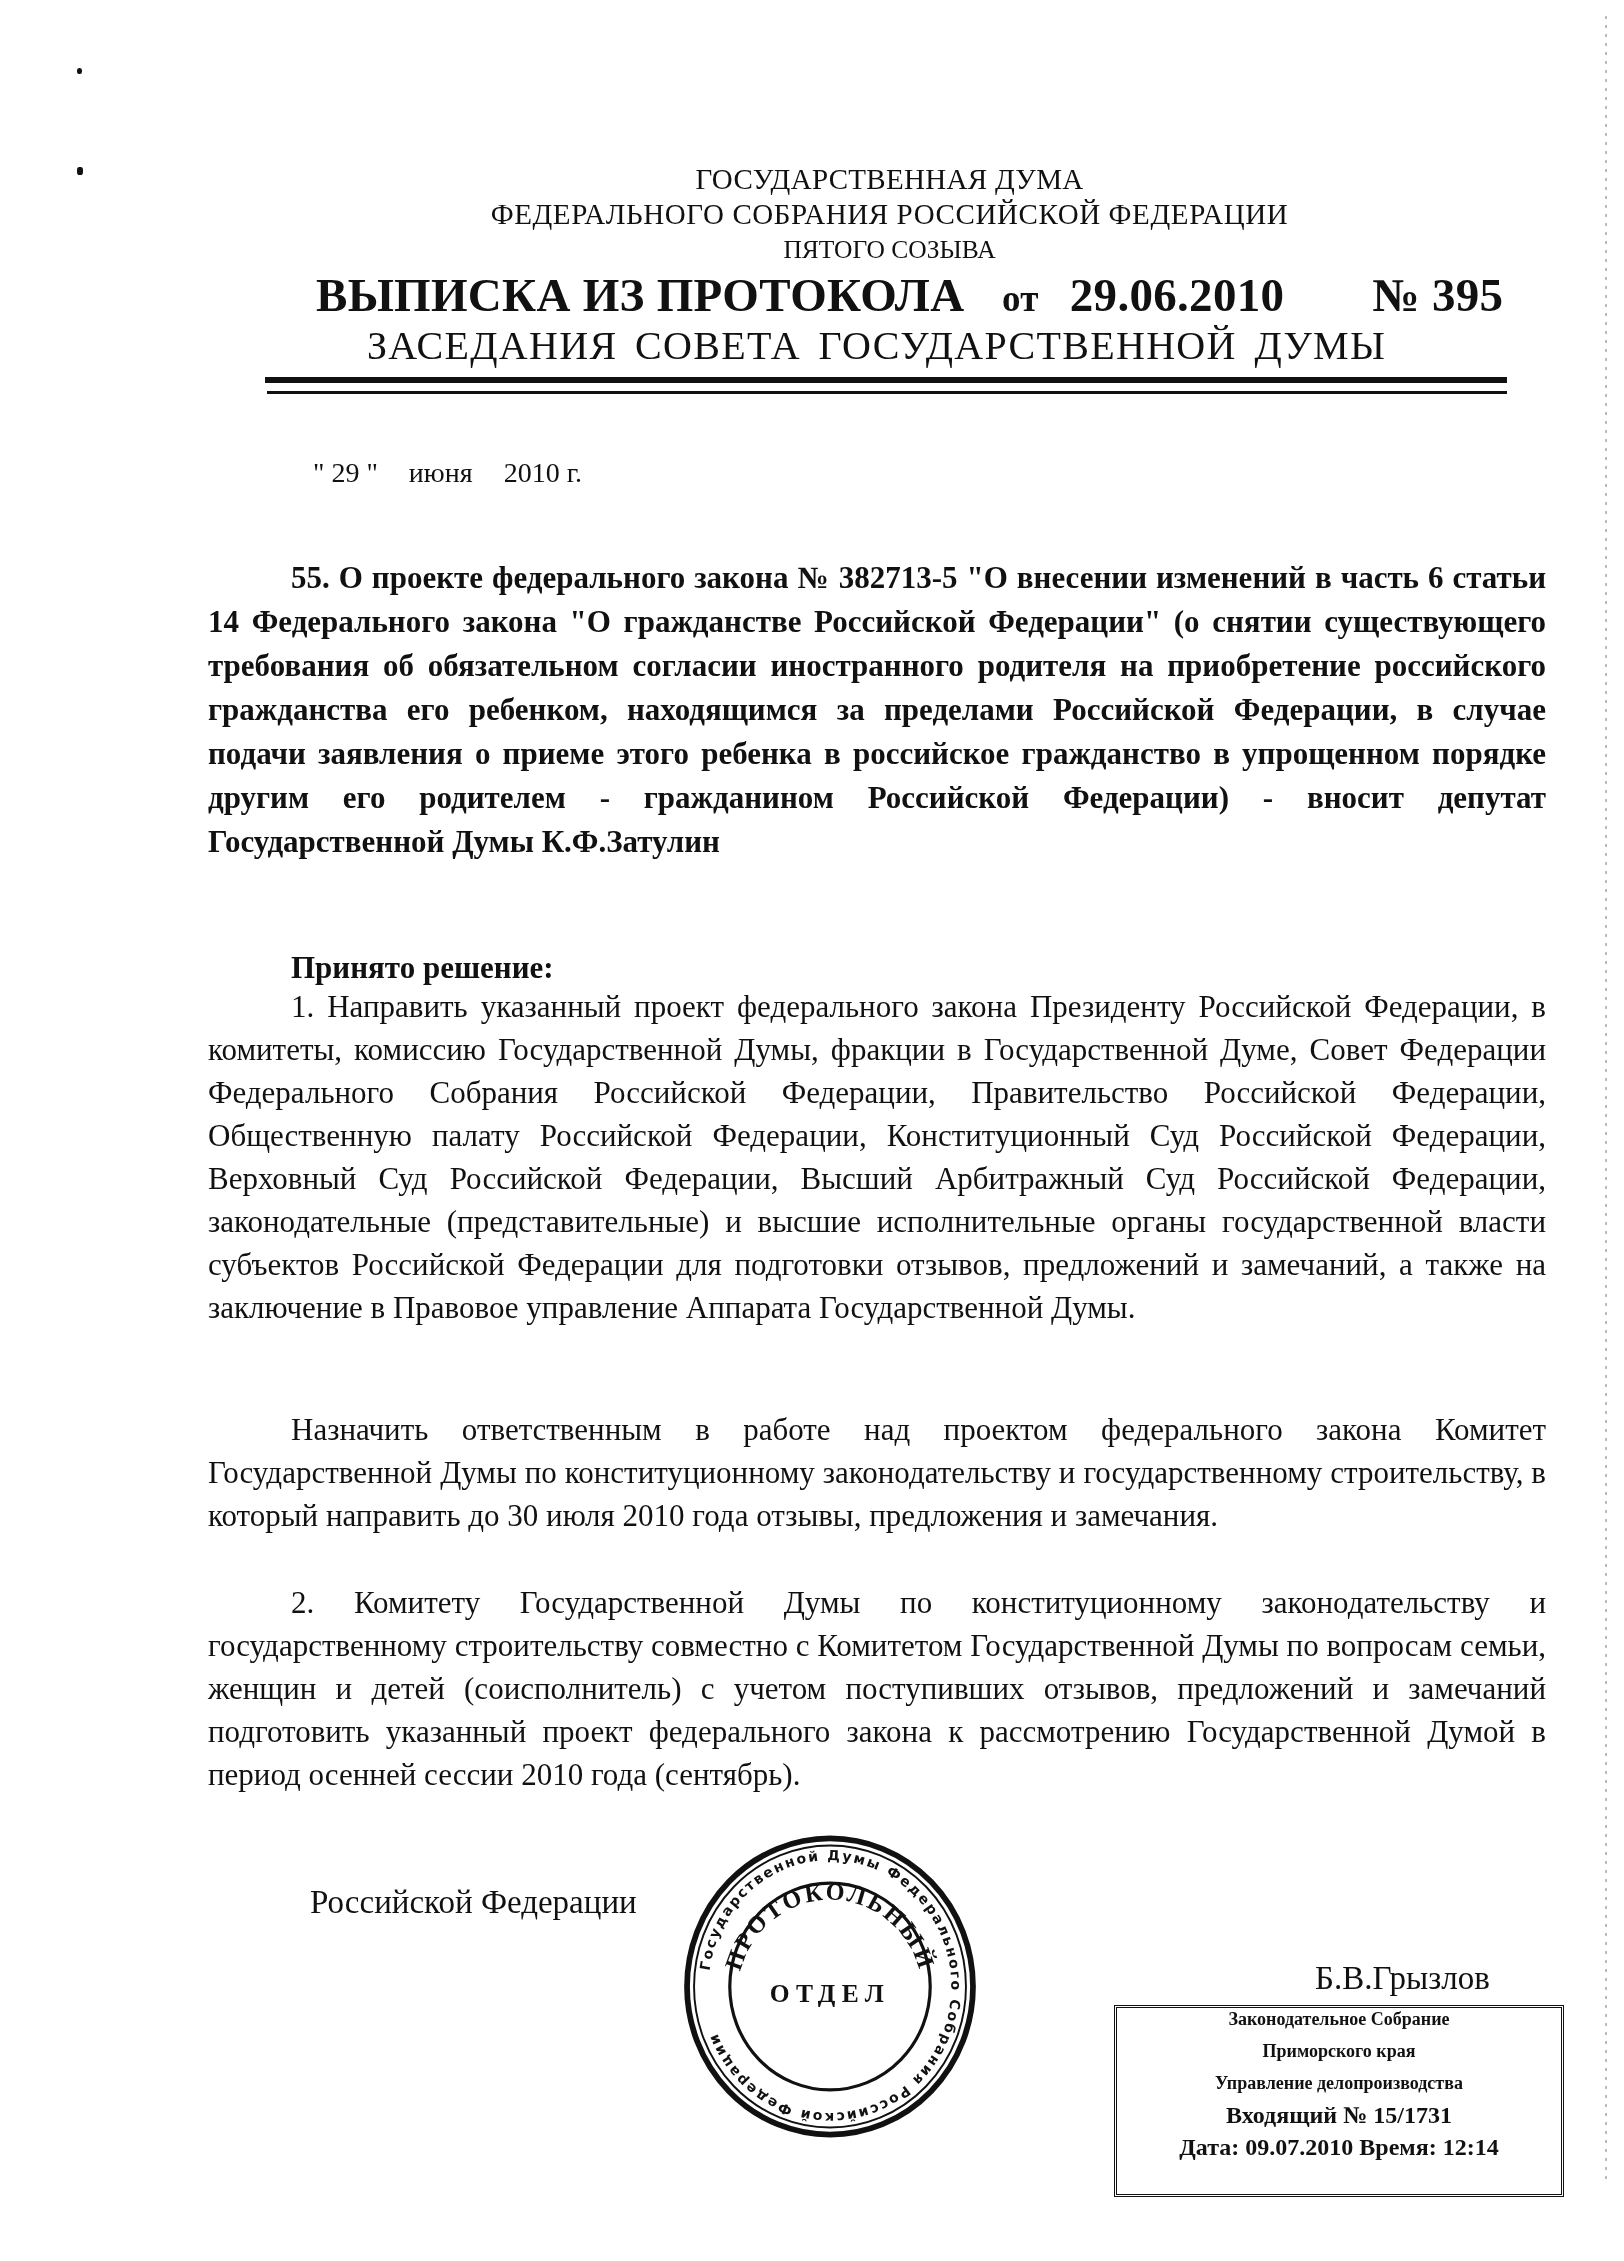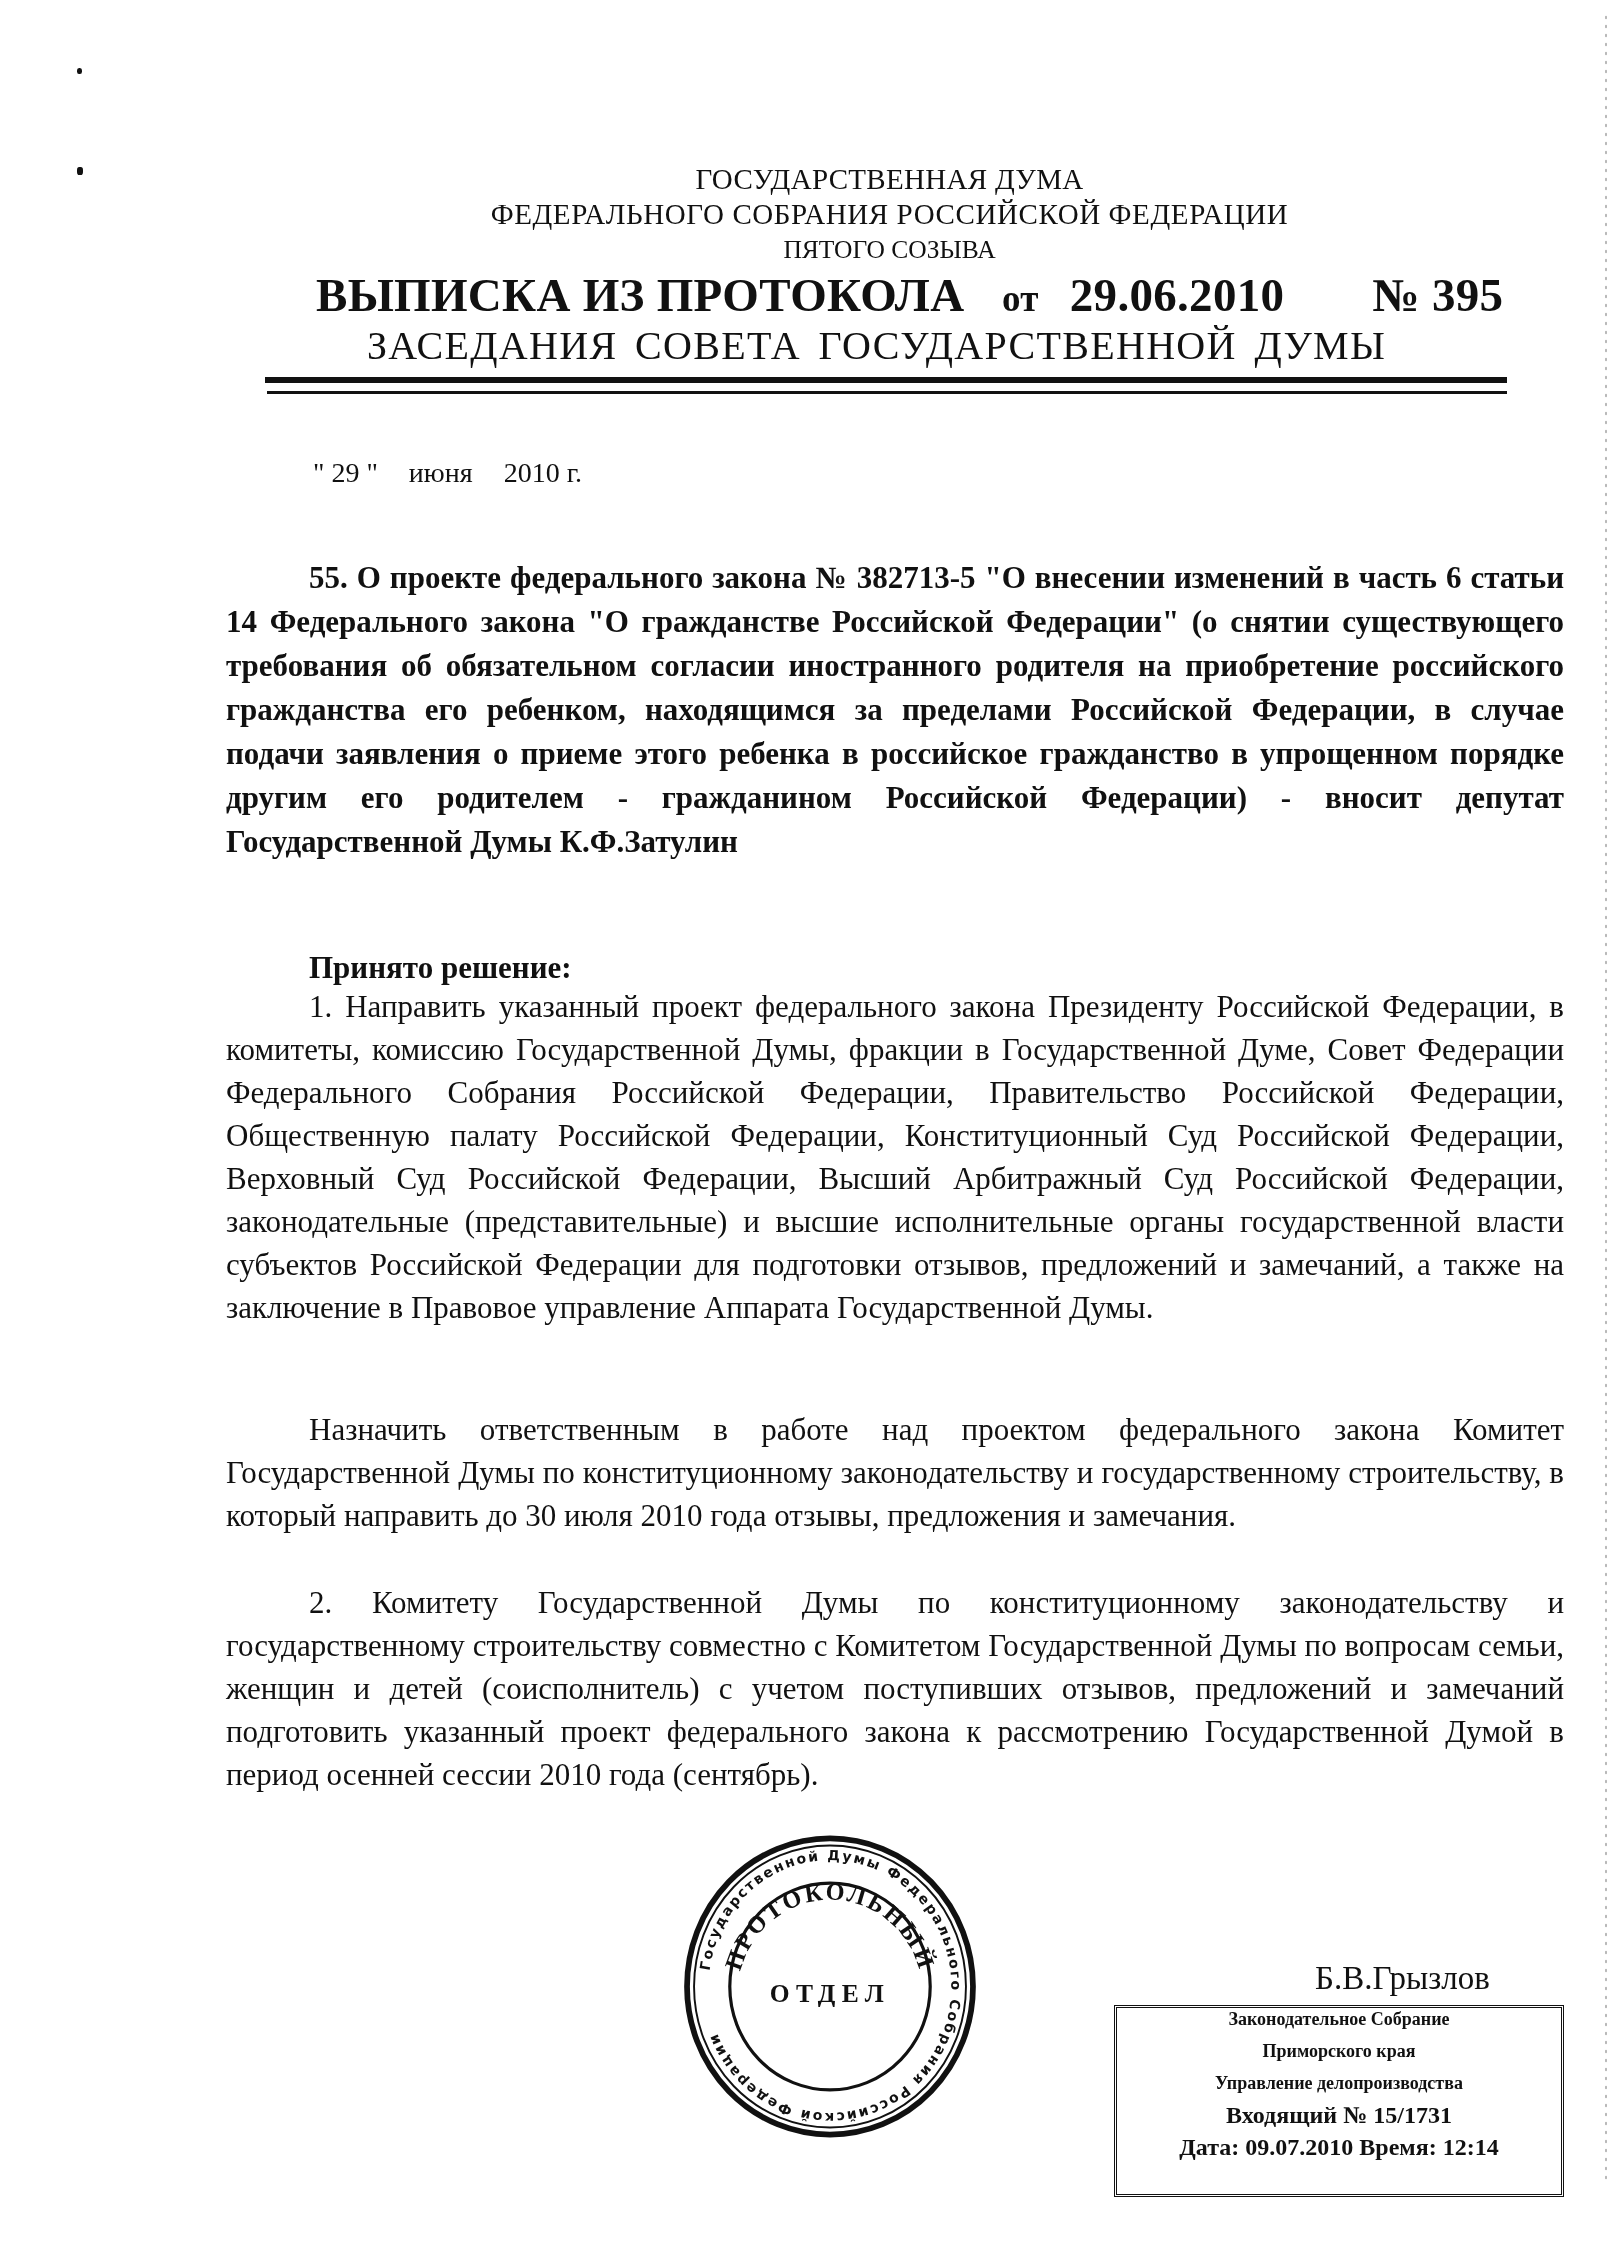--- a/index.html
+++ b/index.html
@@ -28,21 +28,21 @@
       font-size: 40px; letter-spacing: 1.3px; word-spacing: 6.4px;
     }
     .rule-thick { position: absolute; left: 265px; top: 377px; width: 1242px; height: 5.7px; background: #111; }
     .rule-thin  { position: absolute; left: 267px; top: 391px; width: 1240px; height: 3.2px; background: #111; }
     .date-line {
       position: absolute; top: 425px; left: 299px; font-size: 28px; white-space: pre;
     }
     .date-line span { margin-right: 31px; }
     .body-block {
       position: absolute; left: 208px; width: 1338px;
-      font-size: 31px; line-height: 43px; text-align: justify; margin-left: 18px;
+      font-size: 31px; line-height: 43px; text-align: justify;
     }
     .bill { top: 556px; font-weight: bold; font-size: 31px; line-height: 44px; }
     .indent { text-indent: 83px; }
     .decision-h { top: 946px; font-weight: bold; }
     .p1 { top: 985px; }
     .p-assign { top: 1408px; }
     .p2 { top: 1581px; }
     .body-block p { margin: 0; }
     .sig-left {
       position: absolute; left: 208px; top: 1881px; font-size: 33px; line-height: 42px;
@@ -101,20 +101,21 @@
 
 <div class="body-block p-assign indent">
   <p>Назначить ответственным в работе над проектом федерального закона Комитет Государственной Думы по конституционному законодательству и государственному строительству, в который направить до 30 июля 2010 года отзывы, предложения и замечания.</p>
 </div>
 
 <div class="body-block p2 indent">
   <p>2. Комитету Государственной Думы по конституционному законодательству и государственному строительству совместно с Комитетом Государственной Думы по вопросам семьи, женщин и детей (соисполнитель) с учетом поступивших отзывов, предложений и замечаний подготовить указанный проект федерального закона к рассмотрению Государственной Думой в период осенней сессии 2010 года (сентябрь).</p>
 </div>
 
 <div class="sig-left">
+  <div class="l3">Российской Федерации</div>
 </div>
 <div class="sig-name">Б.В.Грызлов</div>
 
 <svg class="stamp" viewBox="0 0 470 480">
   <defs>
     <path id="stampOuterArc" d="M 235 240 m -190 0 a 190 198 0 1 1 380 0 a 190 198 0 1 1 -380 0"></path>
     <path id="stampInnerArc" d="M 95 215 A 145 150 0 0 1 375 215"></path>
   </defs>
   <ellipse cx="235" cy="240" rx="224" ry="232" fill="none" stroke="#111" stroke-width="9"></ellipse>
   <ellipse cx="235" cy="240" rx="213" ry="221" fill="none" stroke="#111" stroke-width="3"></ellipse>

